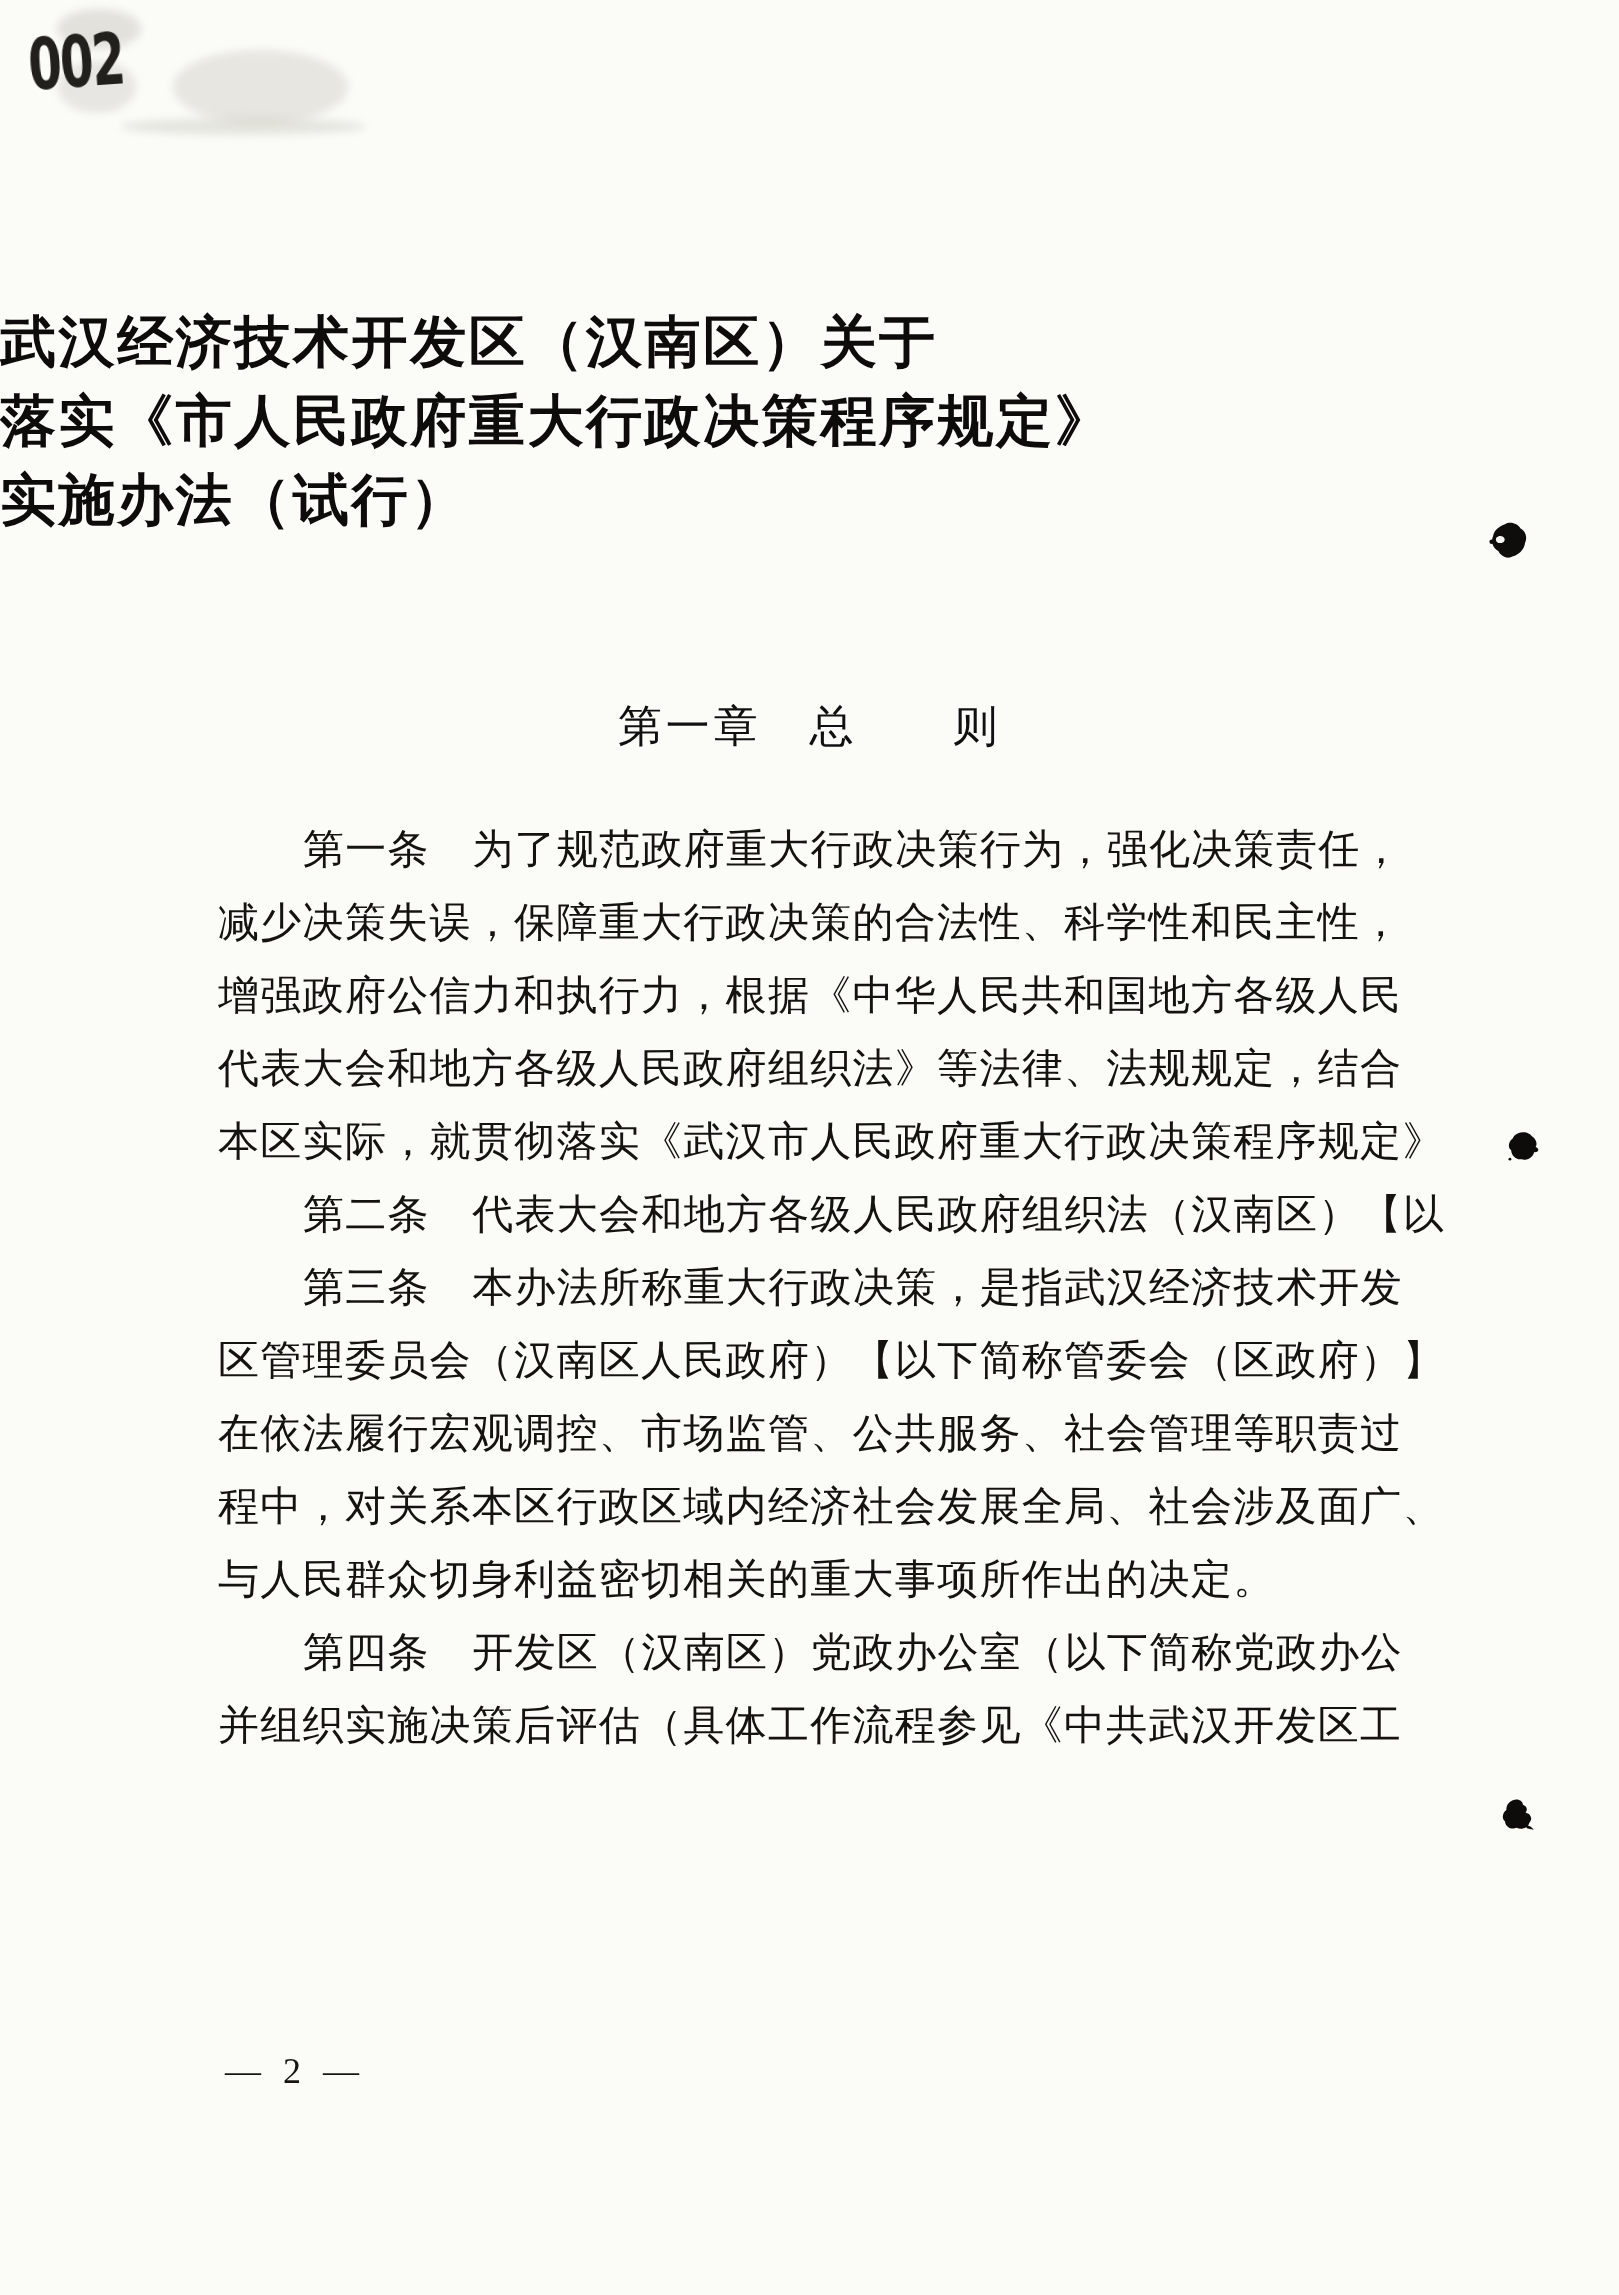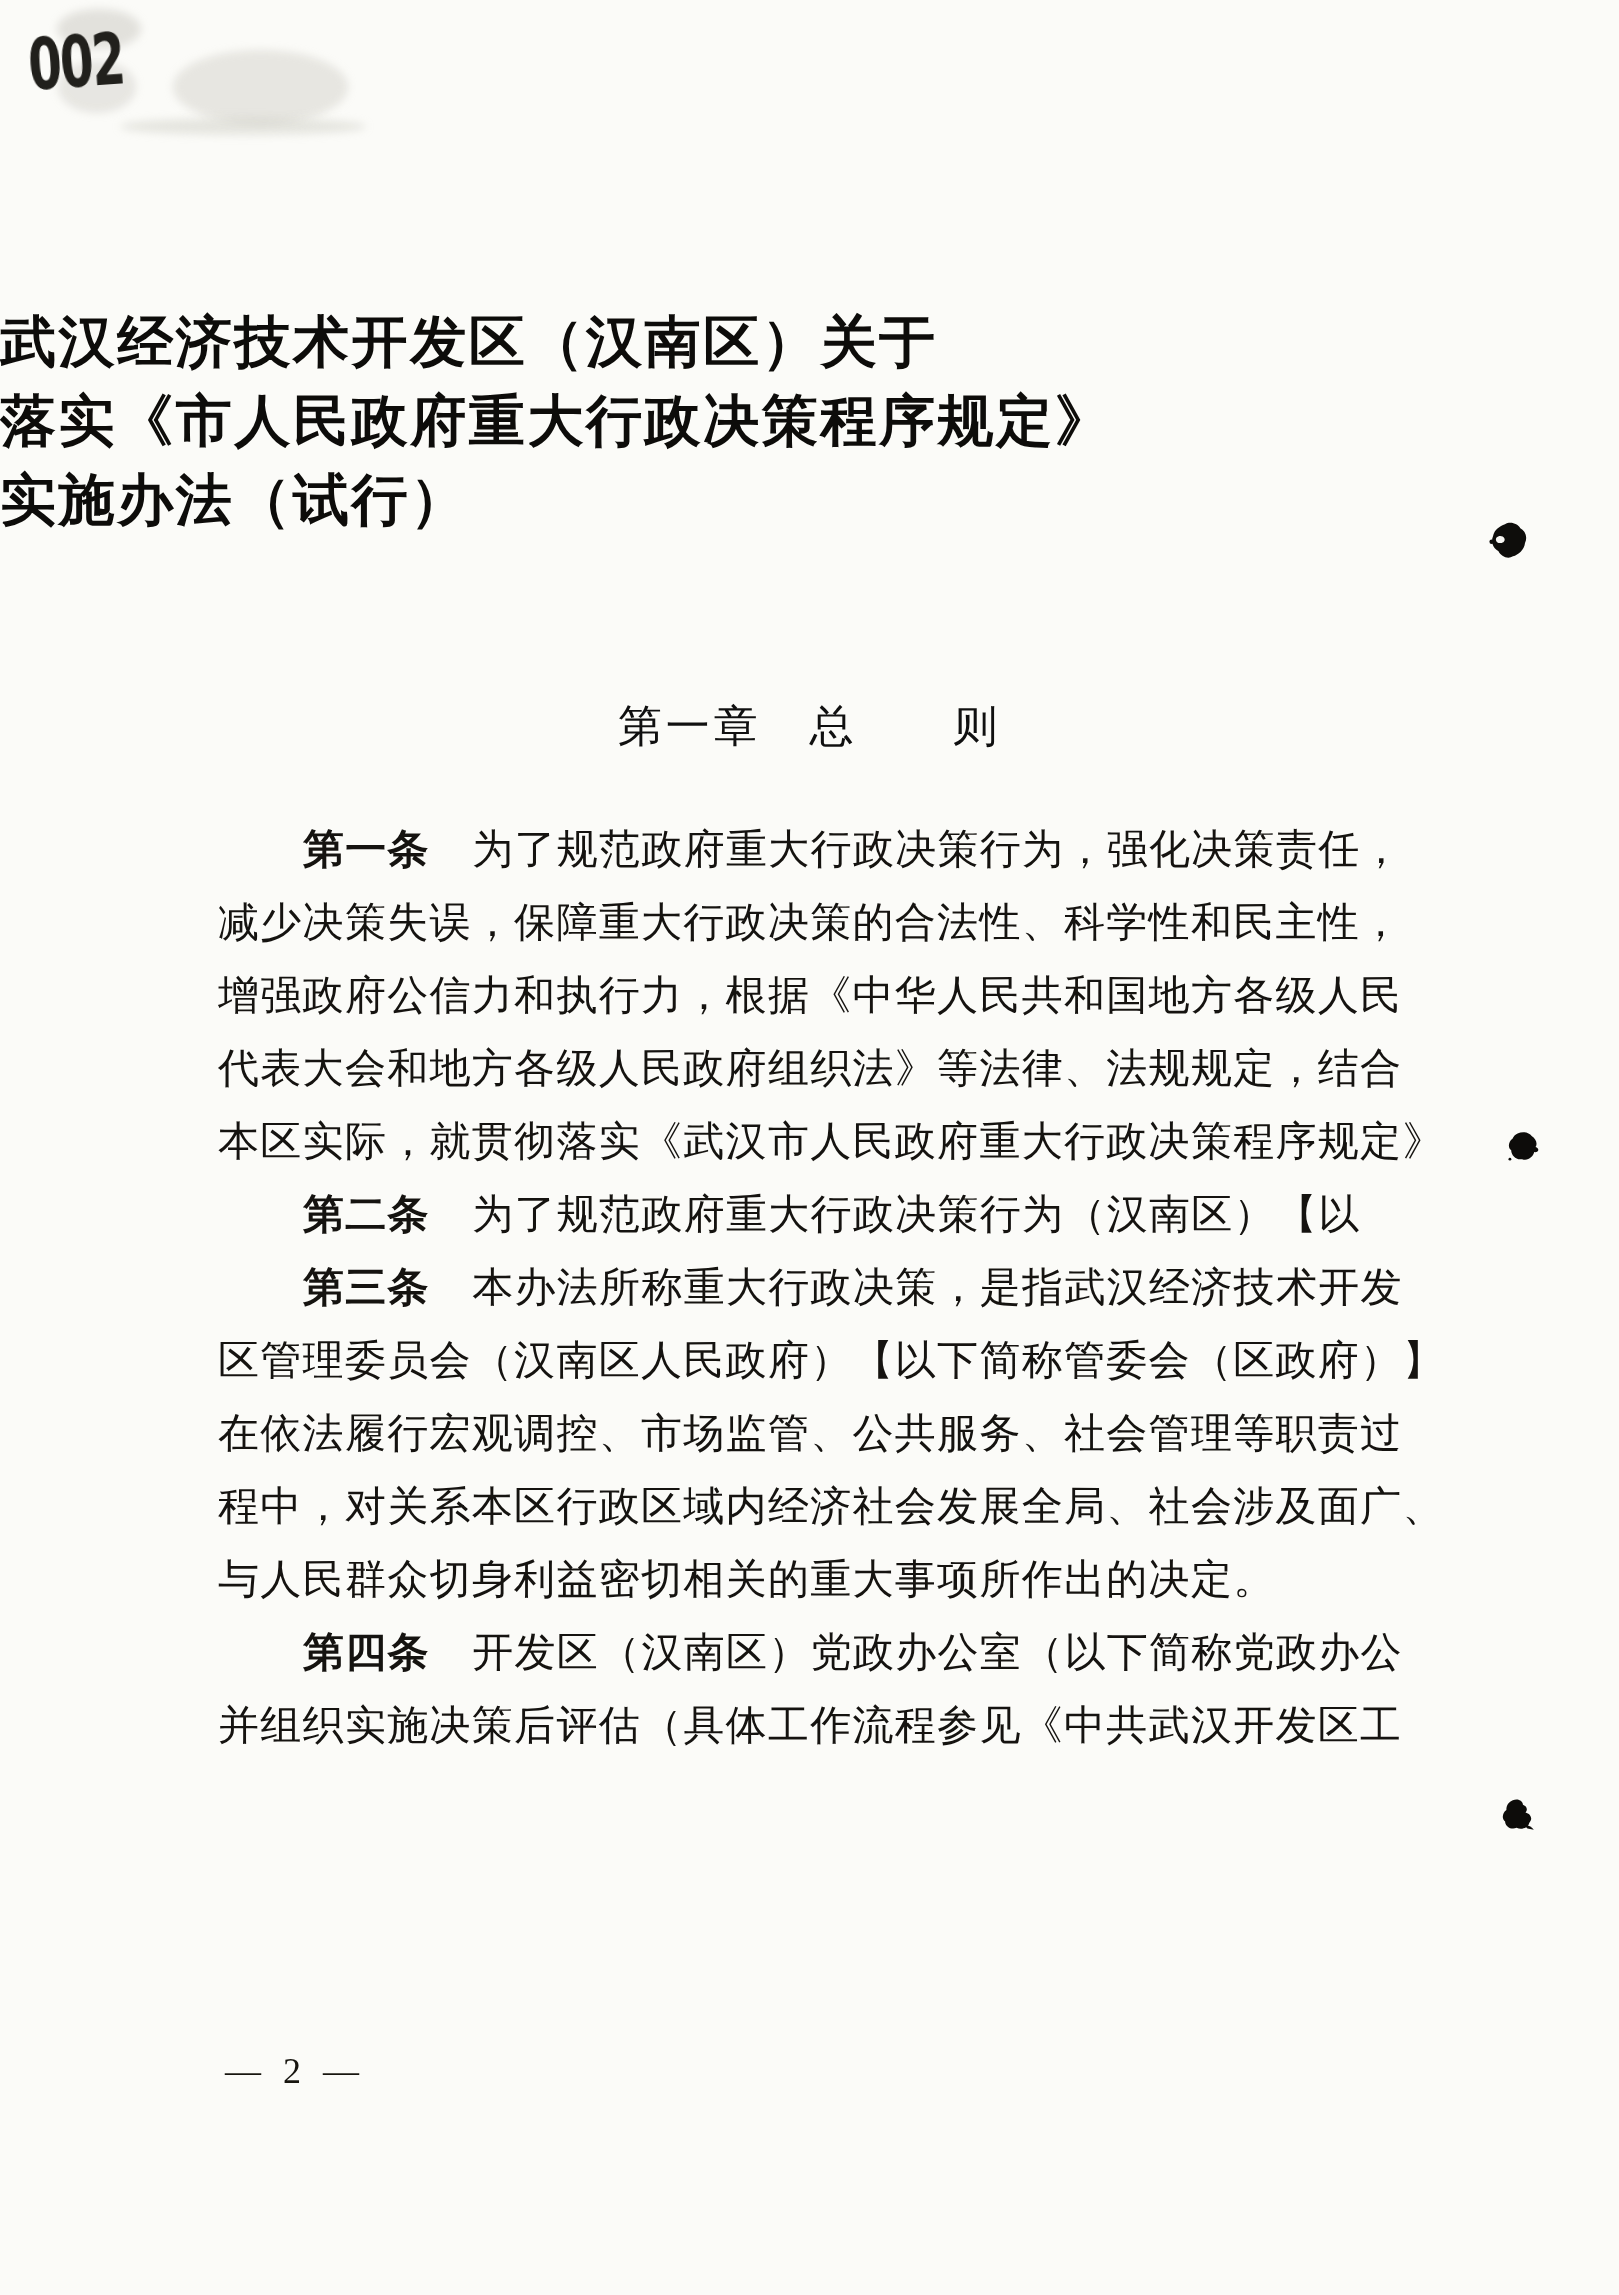--- a/index.html
+++ b/index.html
@@ -57,21 +57,21 @@
     position: absolute; left: 218px; top: 813px;
     width: 1197px;
   }
   .line {
     font-size: 41px; line-height: 73px;
     letter-spacing: 1.3px;
     white-space: nowrap;
     color: #151310;
   }
   .line.indent { text-indent: 85px; }
-  .line .lead { font-weight: 700; font-family: "Liberation Sans", "DejaVu Sans", sans-serif; }
+  .line .lead { font-weight: 400; font-family: "Liberation Sans", "DejaVu Sans", sans-serif; }
 
   
   .footer {
     position: absolute; left: 225px; top: 2050px;
     font-size: 36px; letter-spacing: 6.5px;
     color: #17150f;
   }
 
   
   .blob { position: absolute; pointer-events: none; }
@@ -98,21 +98,21 @@
   </div>
 
   <div class="chapter">第一章　总　　则</div>
 
   <div class="body-text">
     <div class="line indent"><span class="lead">第一条</span><span>　为了规范政府重大行政决策行为，强化决策责任，</span></div>
     <div class="line"><span>减少决策失误，保障重大行政决策的合法性、科学性和民主性，</span></div>
     <div class="line"><span>增强政府公信力和执行力，根据《中华人民共和国地方各级人民</span></div>
     <div class="line"><span>代表大会和地方各级人民政府组织法》等法律、法规规定，结合</span></div>
     <div class="line"><span>本区实际，就贯彻落实《武汉市人民政府重大行政决策程序规定》</span></div>
-    <div class="line indent"><span class="lead">第二条</span><span>　为了规范政府重大行政决策行为（汉南区）【以</span></div>
+    <div class="line indent"><span class="lead">第二条</span><span>　代表大会和地方各级人民政府组织法（汉南区）【以</span></div>
     <div class="line indent"><span class="lead">第三条</span><span>　本办法所称重大行政决策，是指武汉经济技术开发</span></div>
     <div class="line"><span>区管理委员会（汉南区人民政府）【以下简称管委会（区政府）】</span></div>
     <div class="line"><span>在依法履行宏观调控、市场监管、公共服务、社会管理等职责过</span></div>
     <div class="line"><span>程中，对关系本区行政区域内经济社会发展全局、社会涉及面广、</span></div>
     <div class="line"><span>与人民群众切身利益密切相关的重大事项所作出的决定。</span></div>
     <div class="line indent"><span class="lead">第四条</span><span>　开发区（汉南区）党政办公室（以下简称党政办公</span></div>
     <div class="line"><span>并组织实施决策后评估（具体工作流程参见《中共武汉开发区工</span></div>
   </div>
 
   <svg class="blob b1" viewBox="0 0 60 60">

